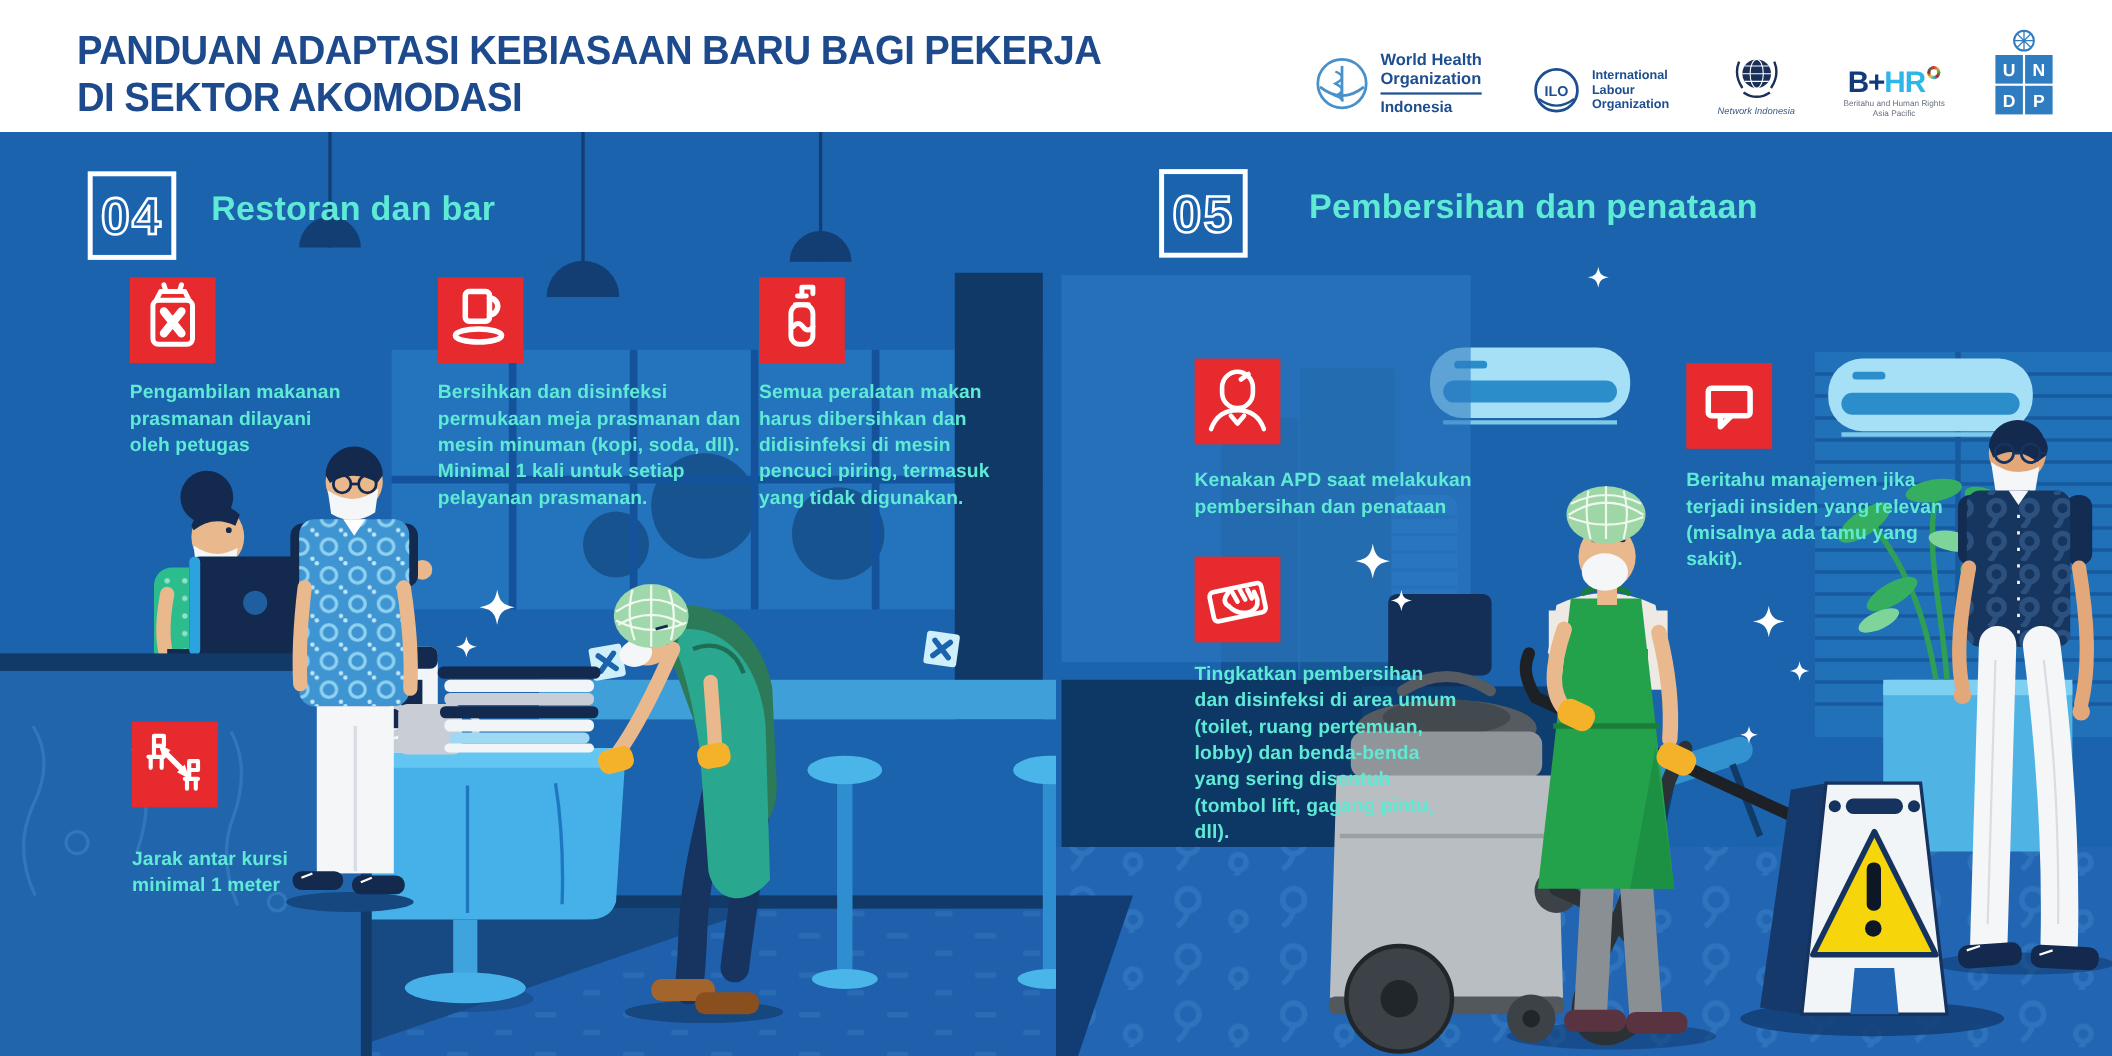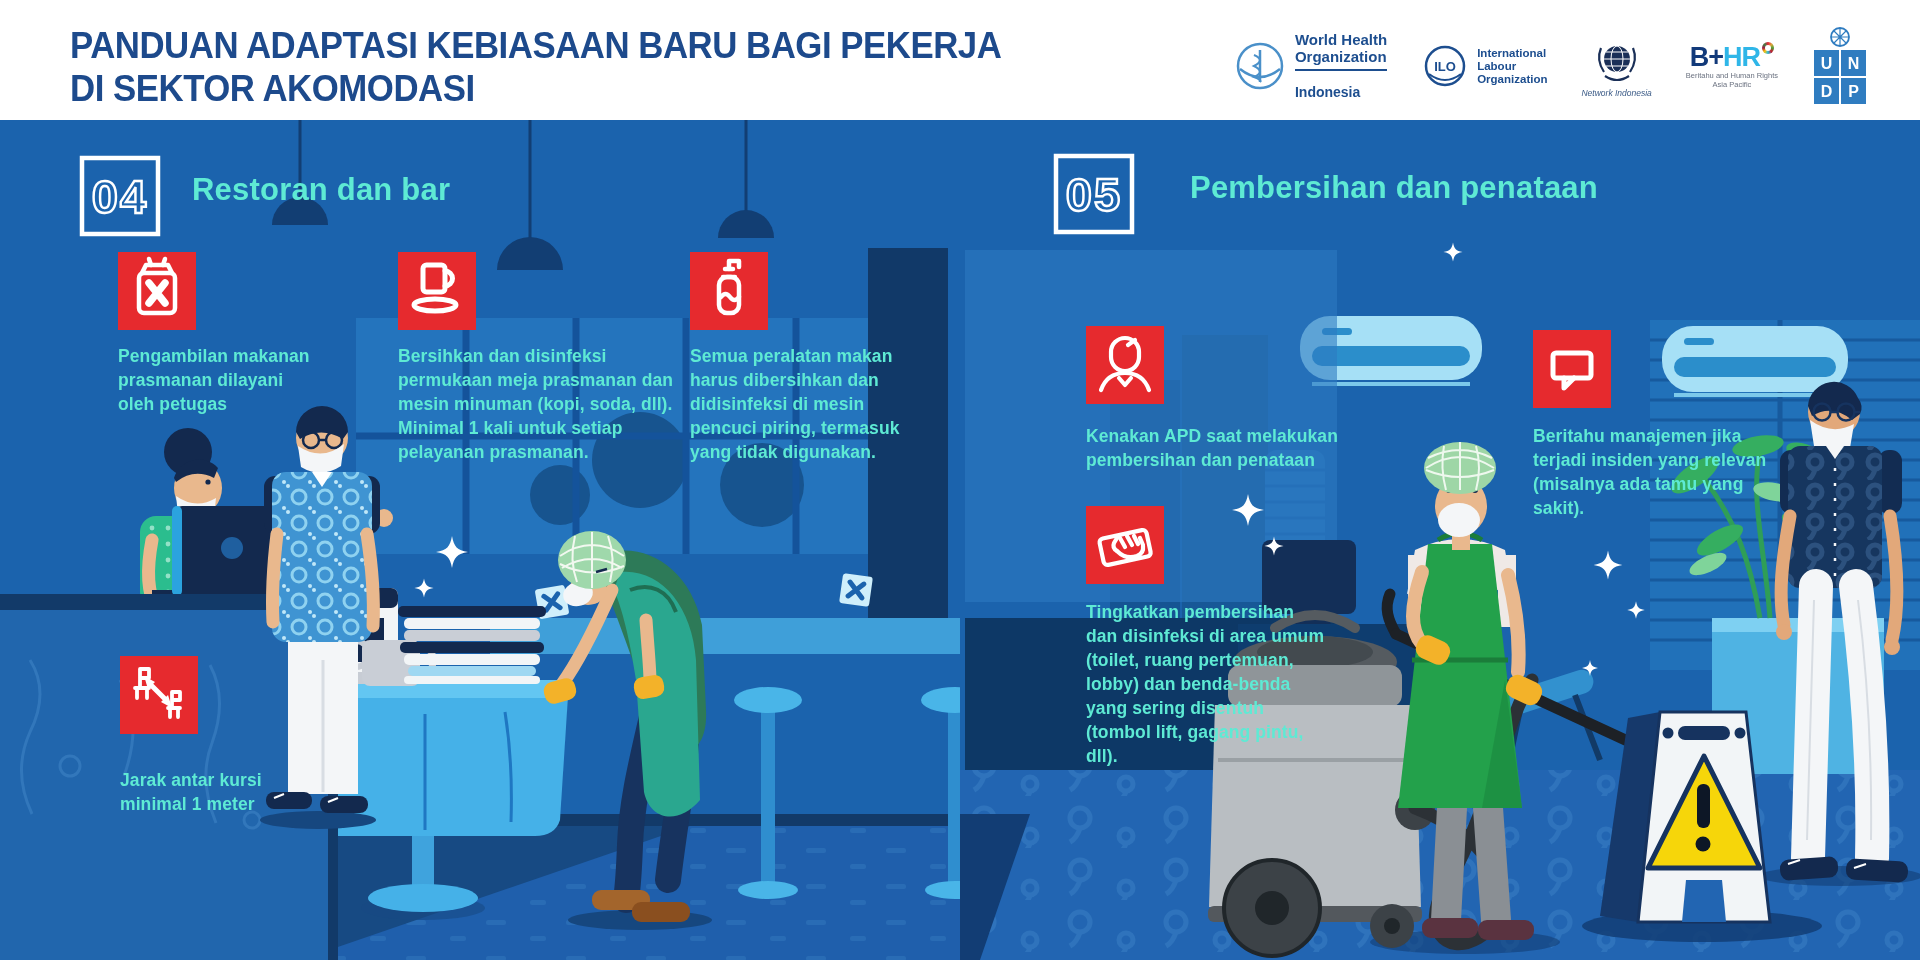--- a/index.html
+++ b/index.html
@@ -1,24 +1,24 @@
 <!DOCTYPE html>
 <html><head>
 <meta charset="utf-8">
 <style>
   html,body{margin:0;padding:0;background:#0a1c33;}
   .stage{position:relative;width:1920px;height:960px;overflow:hidden;background:#1b63ad;
          font-family:"Liberation Sans", sans-serif;}
   .header{position:absolute;left:0;top:0;width:1920px;height:156px;background:#ffffff;}
   .title{position:absolute;left:70px;top:24px;color:#1d4a8c;font-weight:bold;font-size:37px;
          line-height:43px;transform:scaleX(.94);transform-origin:left top;letter-spacing:-.5px;}
-  .logos{position:absolute;right:52px;top:26px;display:flex;align-items:center;gap:34px;}
+  .logos{position:absolute;right:52px;top:26px;display:flex;align-items:flex-end;gap:44px;}
   .logo{display:flex;align-items:center;gap:8px;color:#1d4e8f;}
   .who-txt{font-weight:bold;font-size:15px;line-height:17px;}
-  .who-country{display:block;font-weight:bold;font-size:14px;border-top:2px solid #1d4e8f;margin-top:4px;padding-top:13px;}
+  .who-country{display:block;font-weight:bold;font-size:14px;border-top:2px solid #1d4e8f;margin-top:4px;padding-top:3px;}
   .ilo-txt{font-weight:bold;font-size:11.5px;line-height:13px;}
   .ungc{flex-direction:column;gap:2px;}
   .ungc-cap{font-size:8.5px;font-style:italic;color:#3a5a86;}
   .bhr{flex-direction:column;gap:1px;line-height:1;}
   .bhr-main{font-weight:bold;font-size:27px;letter-spacing:-1px;display:flex;align-items:flex-start;}
   .bhr-b{color:#123a7a;} .bhr-hr{color:#2fb6e8;}
   .bhr-ring{width:12px;height:12px;border-radius:50%;margin-left:2px;margin-top:-2px;
             background:conic-gradient(#e5243b,#dda63a,#4c9f38,#c5192d,#26bde2,#fcc30b,#a21942,#3f7e44,#e5243b);
             position:relative;}
   .bhr-ring::after{content:"";position:absolute;left:3px;top:3px;width:6px;height:6px;border-radius:50%;background:#fff;}

